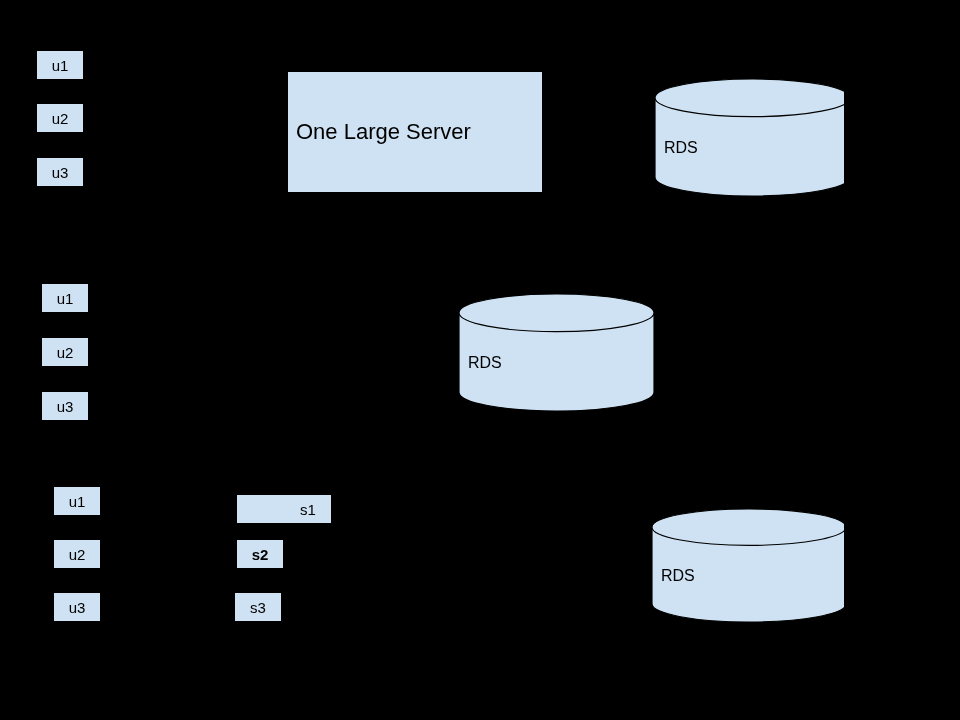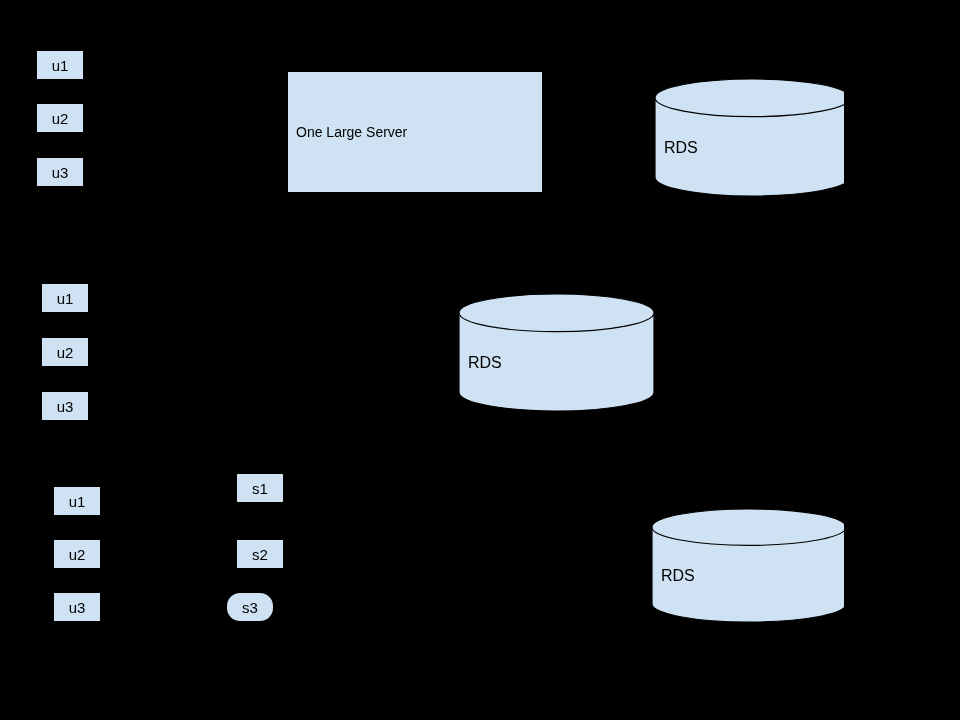--- a/index.html
+++ b/index.html
@@ -32,21 +32,21 @@
     left: 288px;
     top: 72px;
     width: 254px;
     height: 120px;
     background: #cfe2f3;
     display: flex;
     flex-direction: column;
     justify-content: center;
     padding-left: 8px;
     box-sizing: border-box;
-    font-size: 14px;
+    font-size: 22px;
     line-height: 20px;
   }
   .cylinder {
     position: absolute;
   }
   .cylinder svg {
     position: absolute;
     left: 0;
     top: 0;
     width: 100%;
@@ -73,23 +73,23 @@
   #s1-u2 { left: 37px; top: 104px; }
   #s1-u3 { left: 37px; top: 158px; }
   
   #s2-u1 { left: 42px; top: 284px; }
   #s2-u2 { left: 42px; top: 338px; }
   #s2-u3 { left: 42px; top: 392px; }
   
   #s3-u1 { left: 54px; top: 487px; }
   #s3-u2 { left: 54px; top: 540px; }
   #s3-u3 { left: 54px; top: 593px; }
-  #s3-s1 { left: 237px; top: 474px; }
-  #s3-s2 { left: 237px; top: 540px; }
-  #s3-s3 { left: 227px; top: 593px; border-radius: 13px; }
+  #s3-s1 { left: 237px; top: 495px; padding-left: 48px; }
+  #s3-s2 { left: 237px; top: 540px; font-weight: bold; }
+  #s3-s3 { left: 235px; top: 593px; }
 </style>
 </head>
 <body>
 
 <div id="canvas">
 
   <div class="ubox" id="s1-u1">u1</div>
   <div class="ubox" id="s1-u2">u2</div>
   <div class="ubox" id="s1-u3">u3</div>
 

